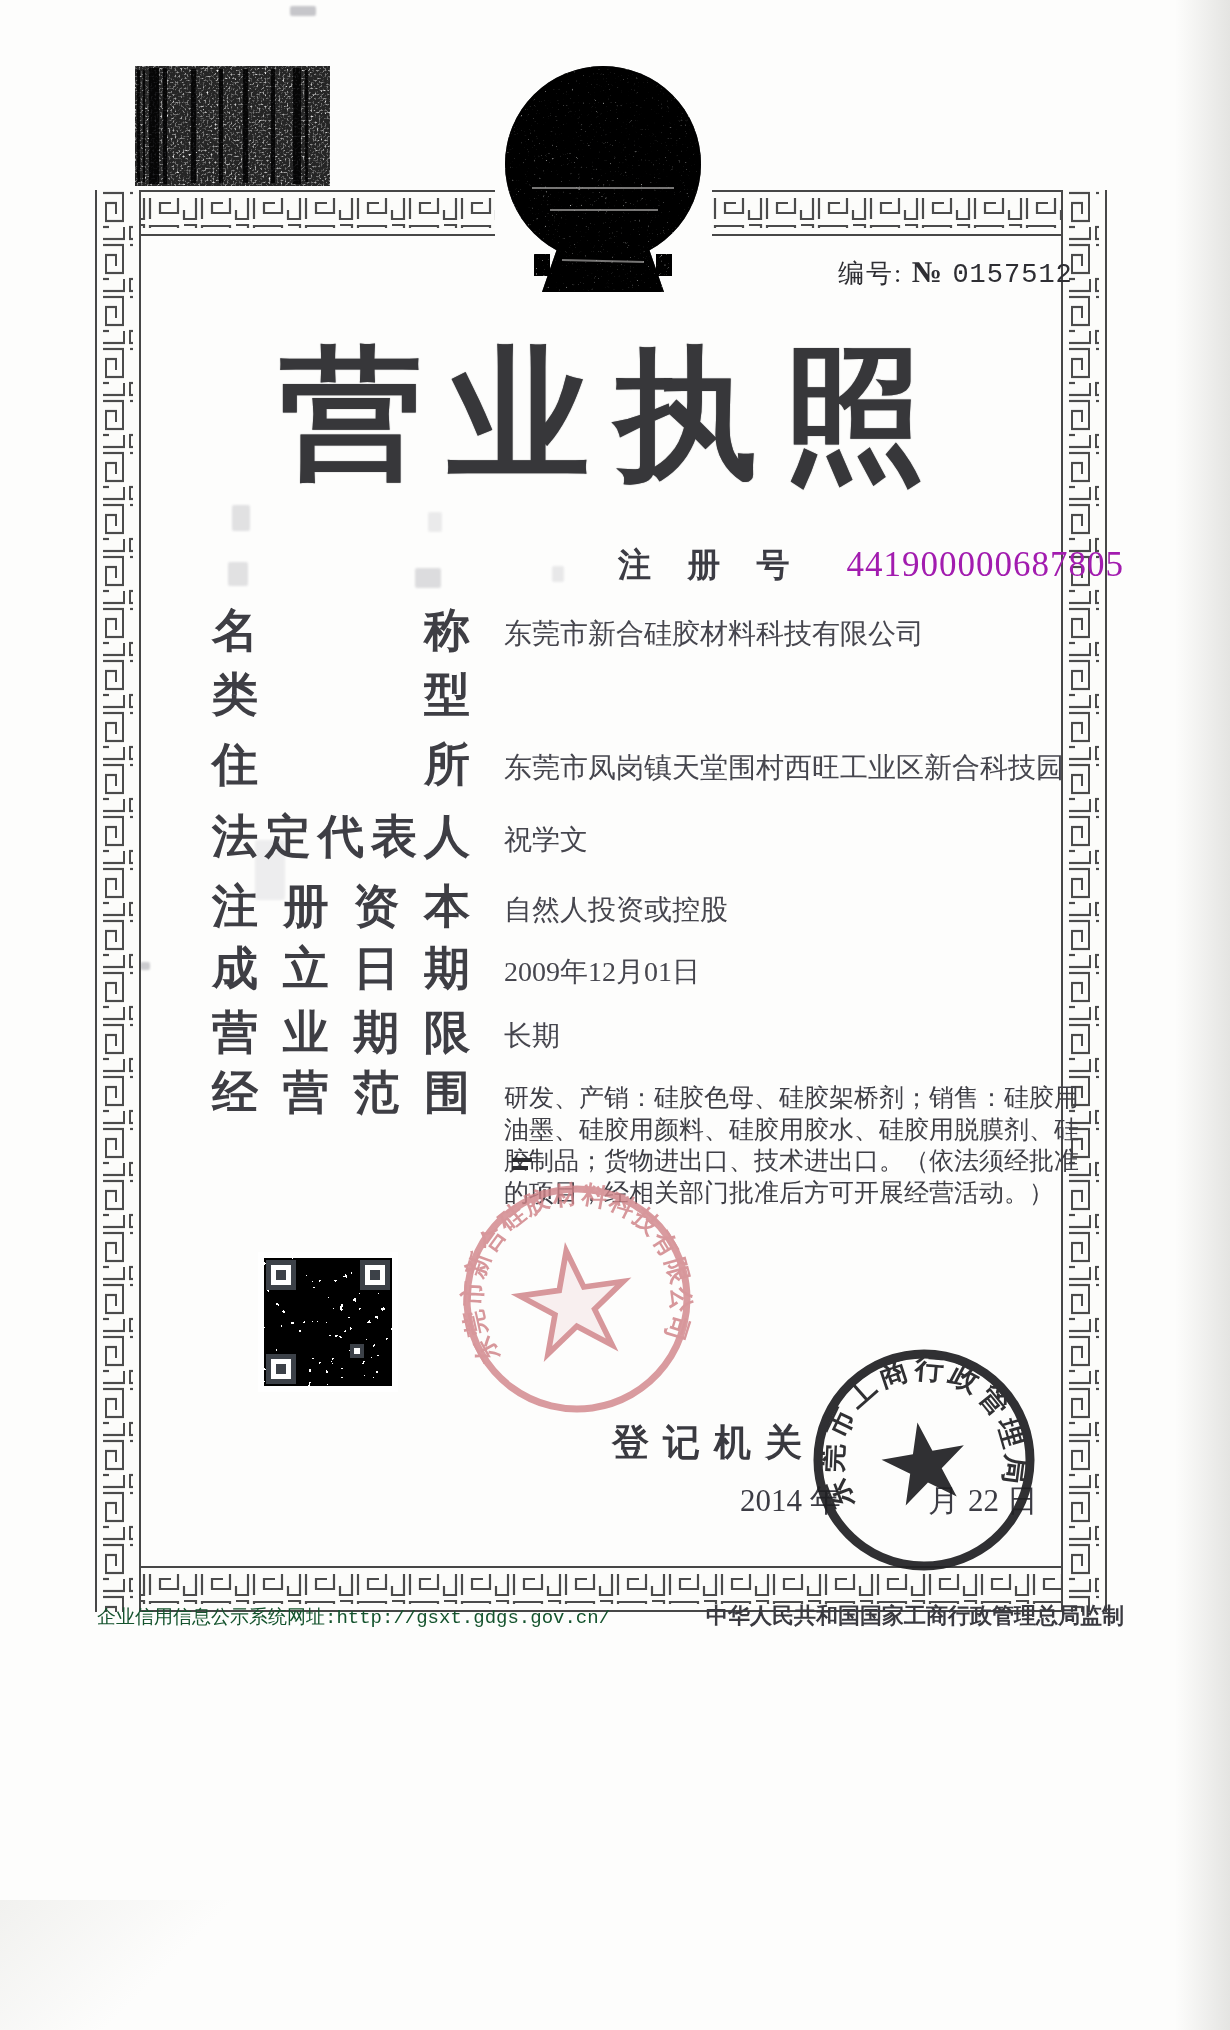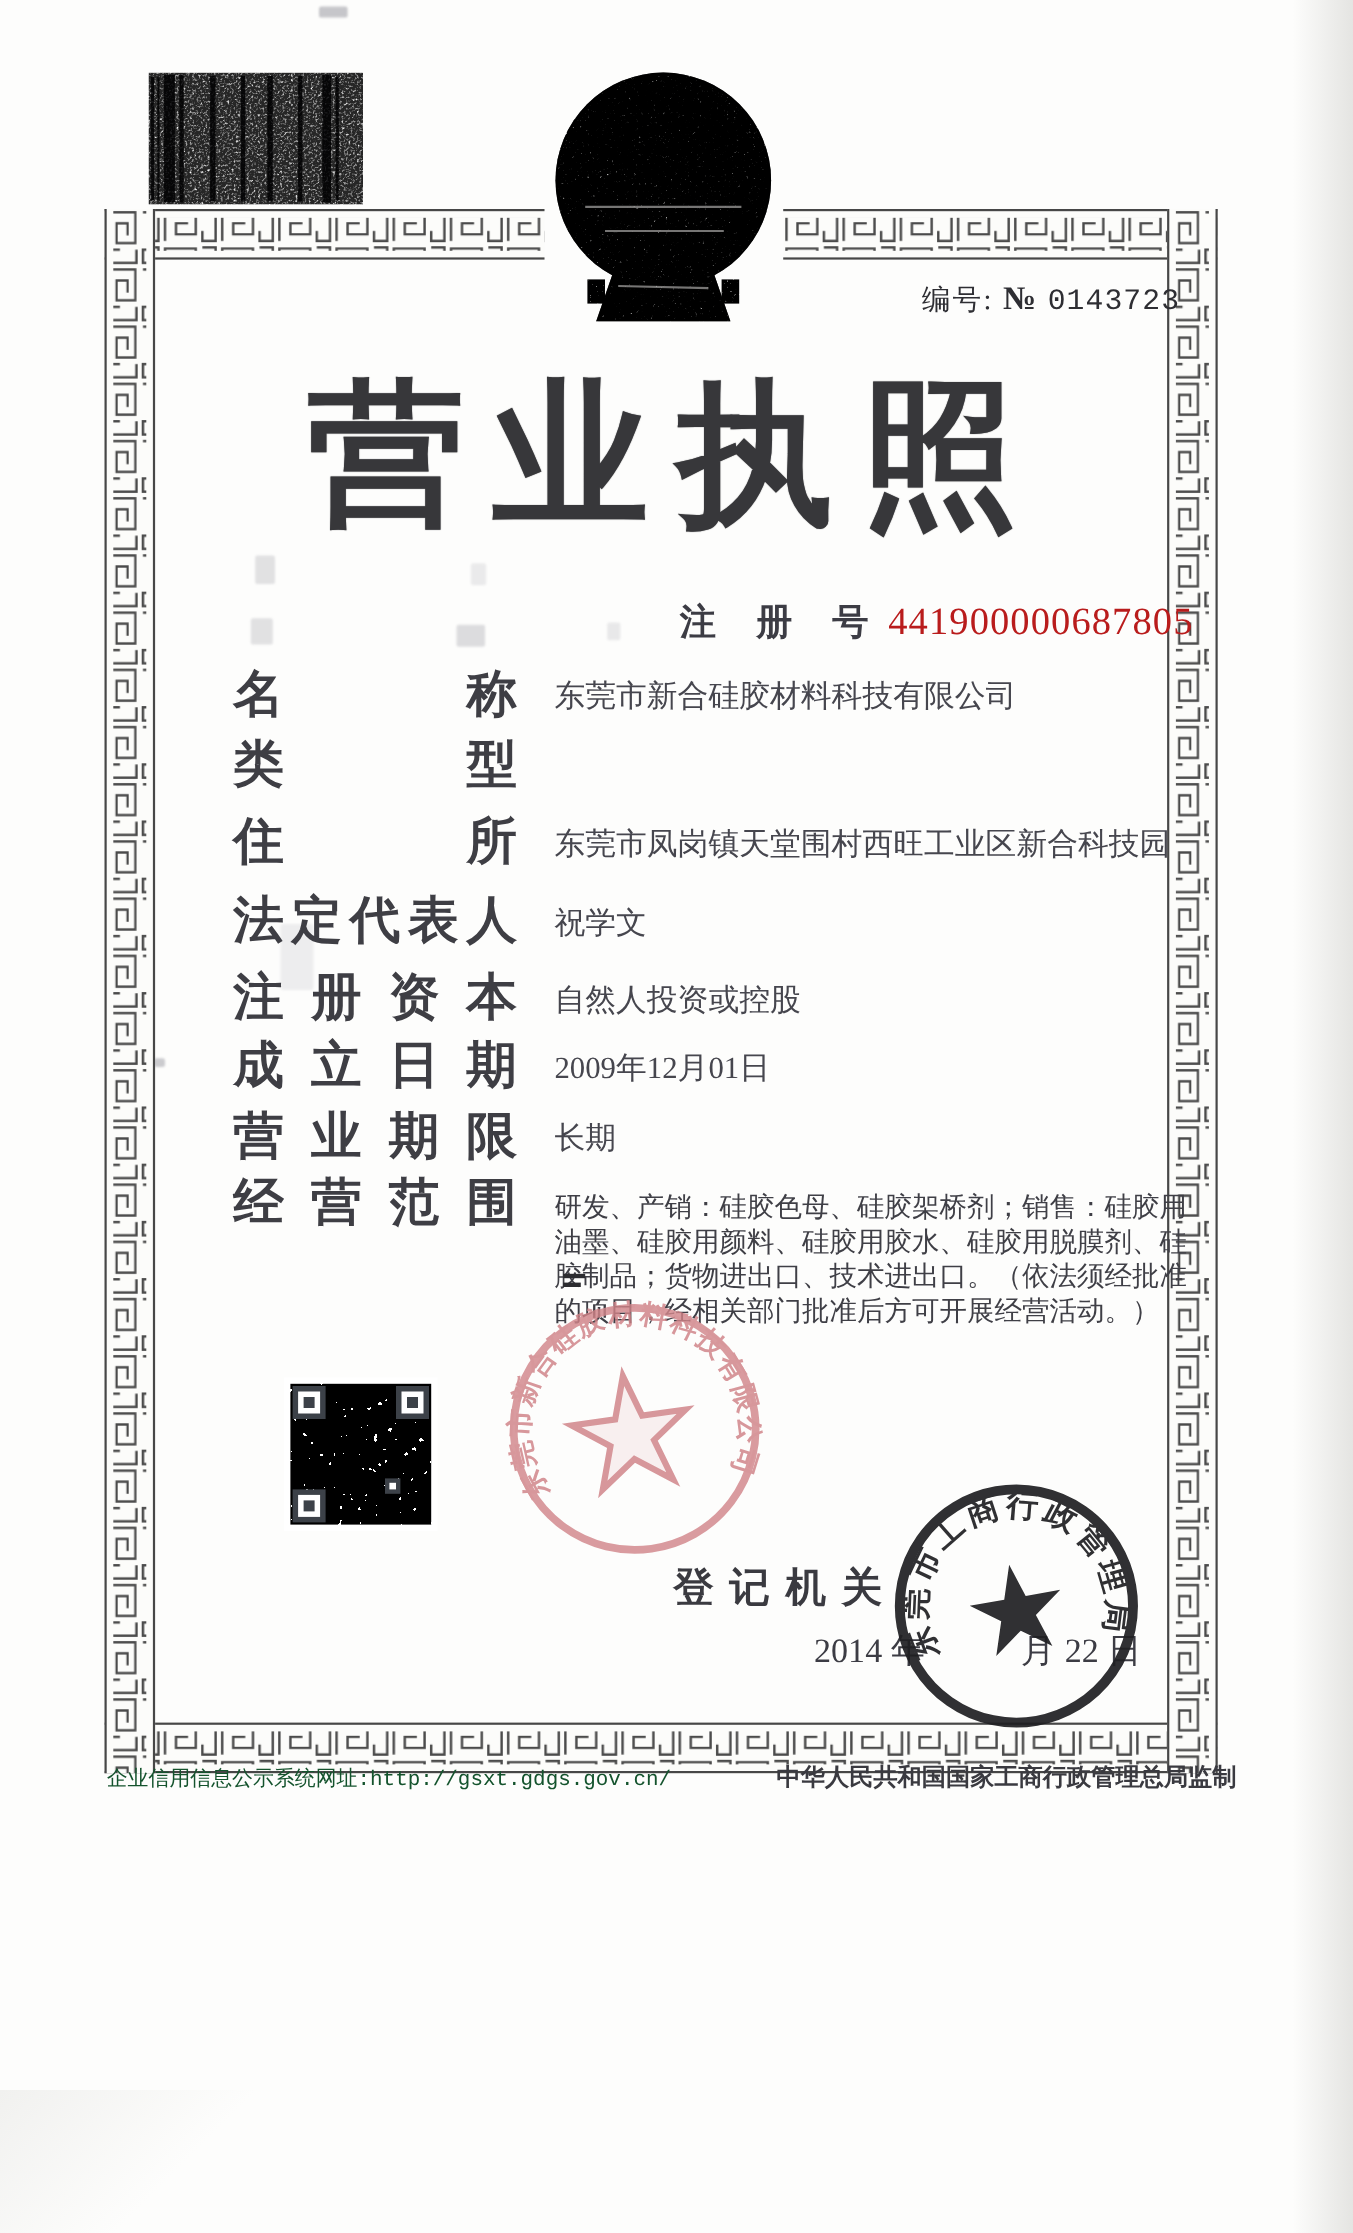--- a/index.html
+++ b/index.html
@@ -26,21 +26,21 @@
   .serial{left:838px;top:255px;width:270px;font-size:26px;letter-spacing:2px;color:#2e2e33;white-space:nowrap;}
   .serial .nosym{font-weight:bold;font-size:30px;font-family:"Liberation Serif",serif;}
   .serial .num{font-family:"Liberation Mono", monospace;font-size:27px;letter-spacing:1px;}
   
   .title{left:280px;top:336px;width:645px;display:flex;justify-content:space-between;
     font-family:"Liberation Sans", sans-serif;font-weight:900;font-size:142px;line-height:1.1;
     color:#37373a;text-shadow:0 0 1px rgba(55,55,58,.8);}
   
   .regno{left:618px;top:543px;white-space:nowrap;}
   .regno .lbl{font-size:33px;font-weight:700;letter-spacing:14px;color:#3c3c44;}
-  .regno .val{font-size:35px;letter-spacing:1px;color:#b91c1c;font-family:"Liberation Serif",serif;}
+  .regno .val{font-size:35px;letter-spacing:1px;color:#a21caf;font-family:"Liberation Serif",serif;margin-left:39px;}
   
   .row{position:absolute;left:212px;width:880px;display:flex;align-items:flex-start;}
   .flabel{width:258px;display:flex;justify-content:space-between;flex:0 0 258px;
     font-size:46px;font-weight:700;line-height:1.1;color:#3e3e44;}
   .fvalue{margin-left:34px;margin-top:12px;font-size:28px;line-height:1.15;color:#46464e;}
   .fvalue.scope{font-size:25px;line-height:1.26;width:628px;margin-top:14px;color:#3f3f46;}
   
   .registrar{left:612px;top:1418px;width:190px;display:flex;justify-content:space-between;
     font-size:37px;font-weight:700;color:#3a3a40;}
   .issue-date{top:1480px;font-size:31px;color:#3c3c44;white-space:nowrap;}
@@ -155,21 +155,21 @@
 </div>
 <div class="abs band band-v" style="left:1061px;top:190px;height:1422px">
   <svg width="42" height="1422">
       <rect x="6" y="0" width="30" height="1422" fill="url(#meander-v)"></rect>
     </svg>
 </div>
 
 <div class="abs serial">
   <span>编号:</span>
   <span class="nosym">№</span>
-  <span class="num">0143723</span>
+  <span class="num">0157512</span>
 </div>
 
 <div class="abs title">
   <span>营</span>
   <span>业</span>
   <span>执</span>
   <span>照</span>
 </div>
 
 <div class="abs regno">

